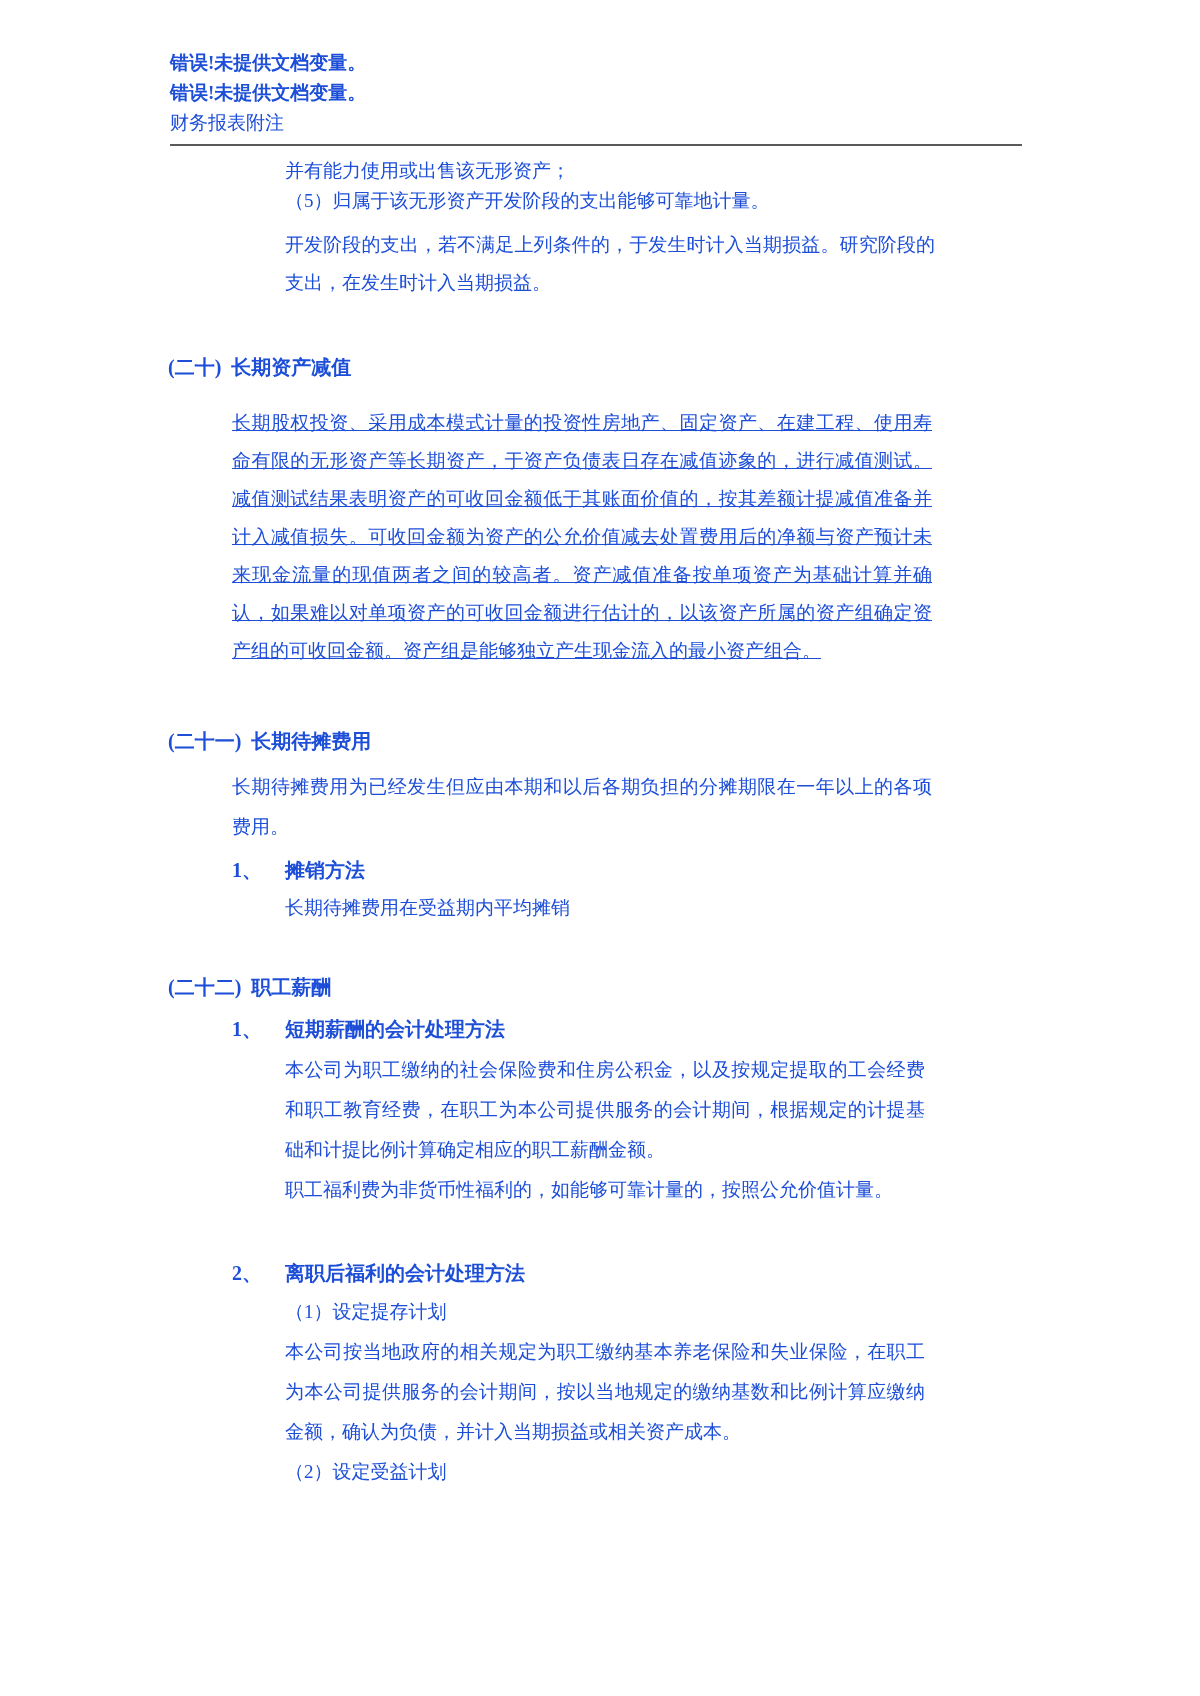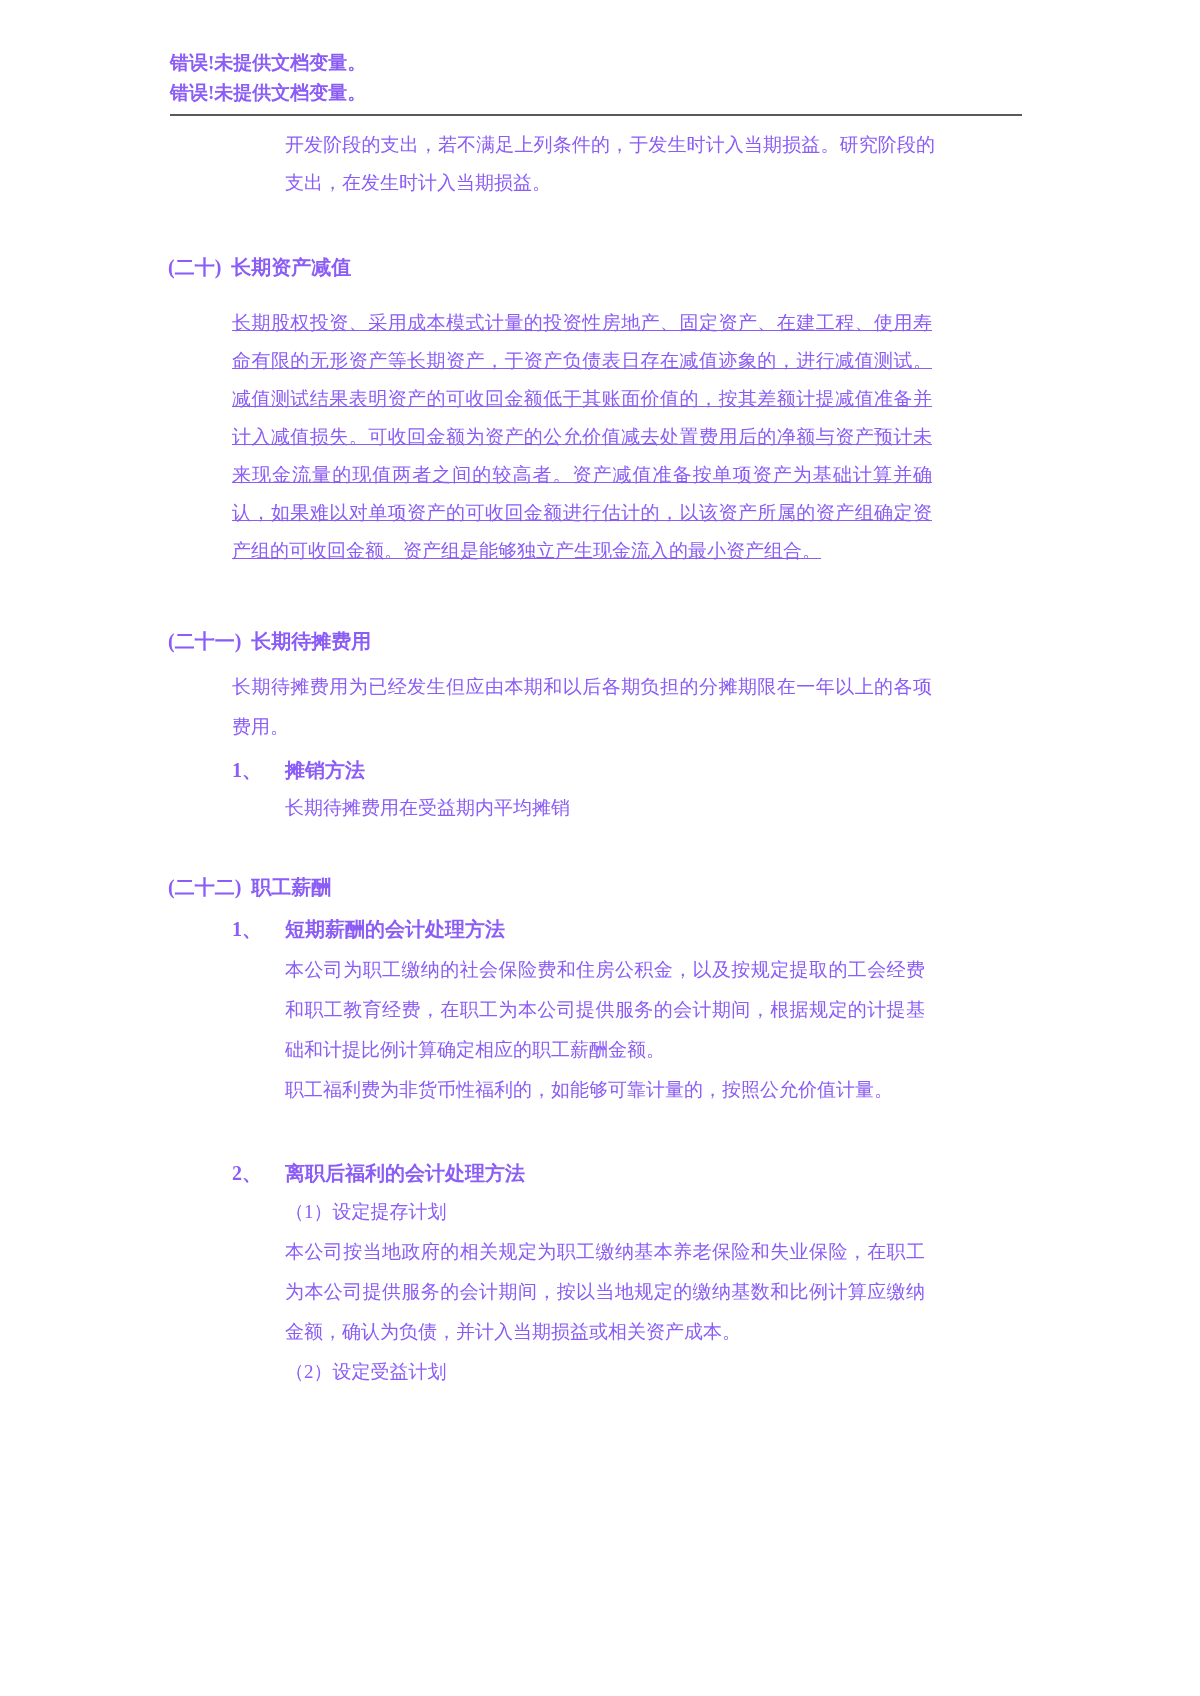--- a/index.html
+++ b/index.html
@@ -3,21 +3,21 @@
 <meta charset="utf-8">
 <style>
   html, body { margin: 0; padding: 0; background: #ffffff; }
   .page {
     position: relative;
     width: 1200px;
     height: 1696px;
     background: #ffffff;
     overflow: hidden;
     font-family: "Liberation Serif", "DejaVu Serif", serif;
-    color: #8b5cf6;
+    color: #1d4ed8;
   }
   
   .header { padding-top: 48px; }
   .hline {
     margin-left: 170px;
     font-size: 19px;
     line-height: 30px;
     white-space: nowrap;
   }
   .hline.bold { font-weight: bold; }
@@ -94,24 +94,29 @@
   .sub21 { margin-top: 5px; }
 </style>
 </head>
 <body>
 
 <div class="page">
 
   <div class="header">
     <div class="hline bold">错误!未提供文档变量。</div>
     <div class="hline bold">错误!未提供文档变量。</div>
+    <div class="hline">财务报表附注</div>
     <div class="header-rule"></div>
   </div>
 
   <div>
+    <div class="intro-tight">
+      <div>并有能力使用或出售该无形资产；</div>
+      <div>（5）归属于该无形资产开发阶段的支出能够可靠地计量。</div>
+    </div>
     <p class="para intro-para">开发阶段的支出，若不满足上列条件的，于发生时计入当期损益。研究阶段的支出，在发生时计入当期损益。</p>
   </div>
 
   <div>
     <div class="sec-head sh-20">
       <span class="sec-label">(二十)</span><span class="sec-title">长期资产减值</span>
     </div>
     <p class="para s20-body">长期股权投资、采用成本模式计量的投资性房地产、固定资产、在建工程、使用寿命有限的无形资产等长期资产，于资产负债表日存在减值迹象的，进行减值测试。减值测试结果表明资产的可收回金额低于其账面价值的，按其差额计提减值准备并计入减值损失。可收回金额为资产的公允价值减去处置费用后的净额与资产预计未来现金流量的现值两者之间的较高者。资产减值准备按单项资产为基础计算并确认，如果难以对单项资产的可收回金额进行估计的，以该资产所属的资产组确定资产组的可收回金额。资产组是能够独立产生现金流入的最小资产组合。</p>
   </div>
 

